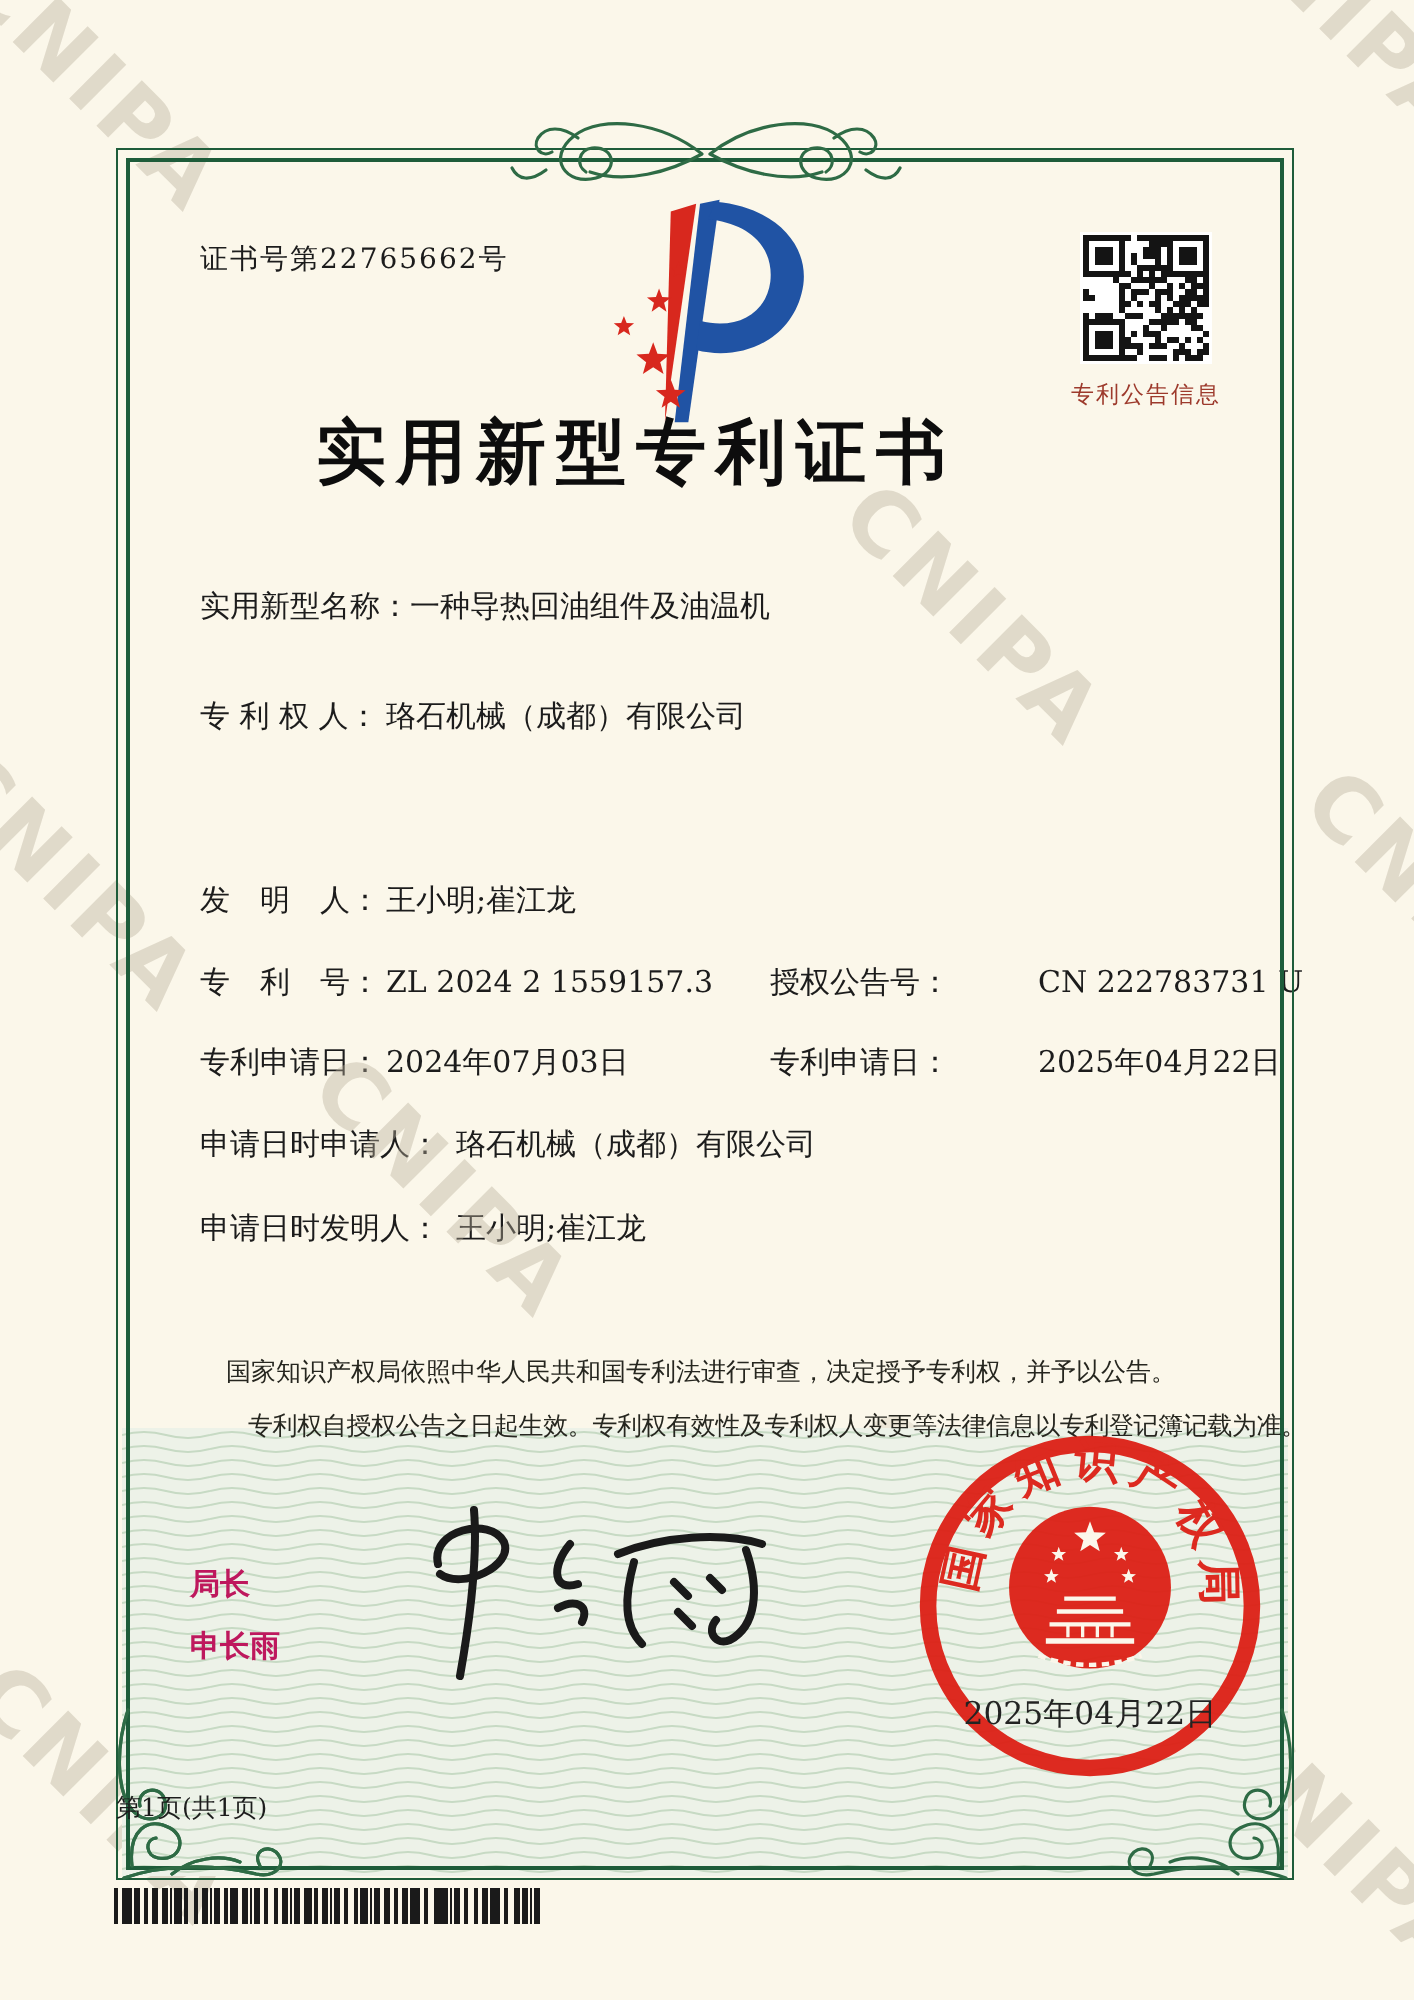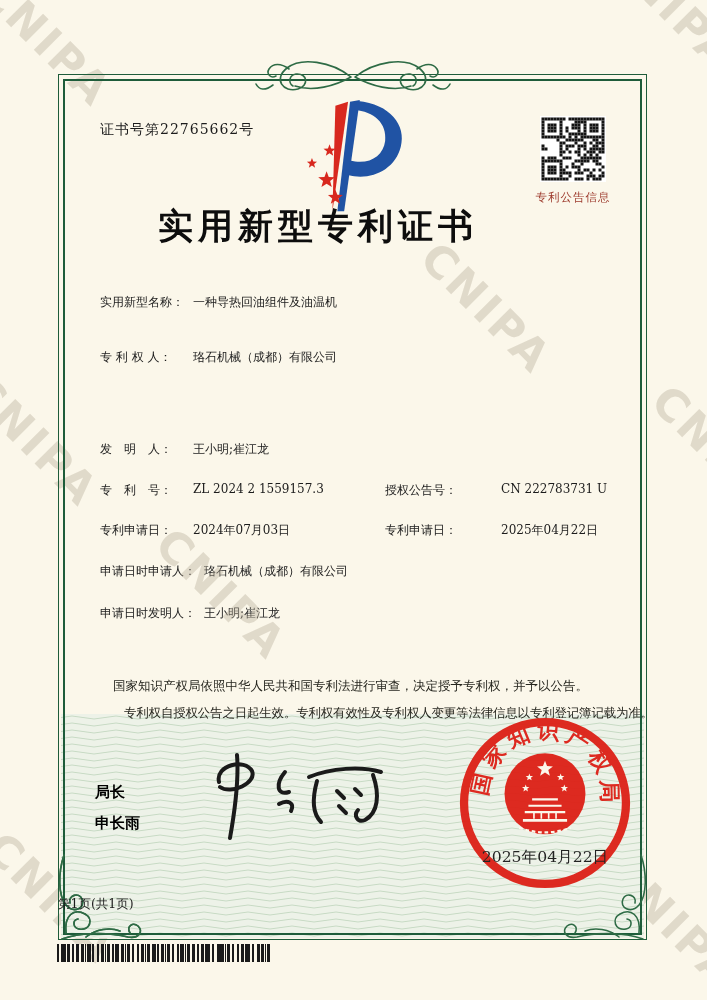--- a/index.html
+++ b/index.html
@@ -23,31 +23,31 @@
   .content { position:absolute; z-index:5; }
 
   .cert-no { left:100px; top:121px; font-size:14px; letter-spacing:1px; }
 
   .logo { left:292px; top:96px; }
   .qr { left:540px; top:116px; }
   .qr-caption { left:523px; top:190px; width:100px; text-align:center; font-size:11.5px; color:#9d3a2c; letter-spacing:1px; }
 
   .title { left:58px; top:203px; width:520px; text-align:center; font-size:35px; font-weight:bold; letter-spacing:5px; color:#0d0d0d; }
 
-  .row { position:absolute; left:100px; font-size:12px; display:flex; align-items:flex-start; }
+  .row { position:absolute; left:100px; font-size:15px; display:flex; align-items:flex-start; }
   .row .lbl { white-space:pre; min-width:93px; display:inline-block; }
   .row .val { display:inline-block; }
   .row.addr .val { width:460px; line-height:25px; }
   .col2 { left:385px;gap:36px; }
 
   .legal { left:88px; top:672px; width:548px; font-size:12.5px; line-height:27px; color:#26261f; }
   .legal .l1 { text-indent:2em; white-space:nowrap; }
   .legal .l2 { white-space:nowrap; letter-spacing:-0.2px;margin-left:36px; }
 
-  .director { left:95px; font-family:"DejaVu Sans","Liberation Sans",sans-serif; font-weight:bold; font-size:15px; color:#000000; }
+  .director { left:95px; font-family:"DejaVu Sans","Liberation Sans",sans-serif; font-weight:bold; font-size:15px; color:#be185d; }
   .sig { left:205px; top:750px; }
 
   .seal-wrap { left:453px; top:711px; opacity:0.95; }
 
   .pagenum { left:58px; top:896px; width:589px; font-size:12.5px; }
 
   .barcode { position:absolute; left:57px; top:944px; width:213px; height:18px; z-index:5;
     background:
       repeating-linear-gradient(90deg,#1a1a1a 0 2px,transparent 2px 5px),
       repeating-linear-gradient(90deg,#1a1a1a 0 1px,transparent 1px 4px),

